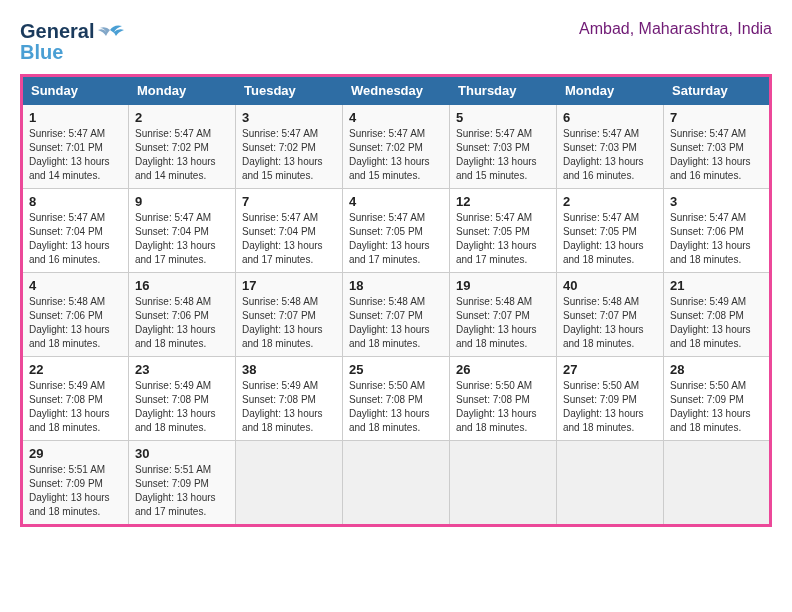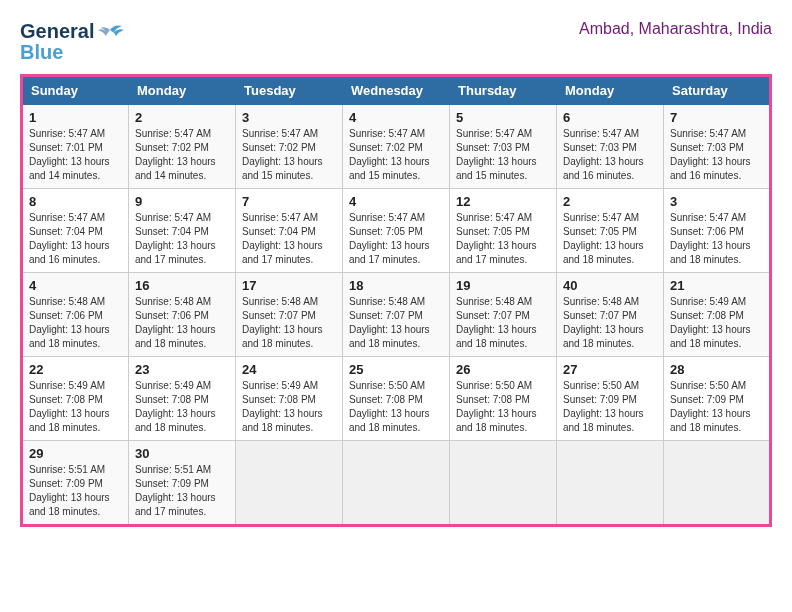--- a/index.html
+++ b/index.html
@@ -212,21 +212,21 @@
       <tr>
         <td>
           <span class="day-num">22</span>
           <div class="day-info">Sunrise: 5:49 AM<br>Sunset: 7:08 PM<br>Daylight: 13 hours and 18 minutes.</div>
         </td>
         <td>
           <span class="day-num">23</span>
           <div class="day-info">Sunrise: 5:49 AM<br>Sunset: 7:08 PM<br>Daylight: 13 hours and 18 minutes.</div>
         </td>
         <td>
-          <span class="day-num">24</span>
+          <span class="day-num">38</span>
           <div class="day-info">Sunrise: 5:49 AM<br>Sunset: 7:08 PM<br>Daylight: 13 hours and 18 minutes.</div>
         </td>
         <td>
           <span class="day-num">25</span>
           <div class="day-info">Sunrise: 5:50 AM<br>Sunset: 7:08 PM<br>Daylight: 13 hours and 18 minutes.</div>
         </td>
         <td>
           <span class="day-num">26</span>
           <div class="day-info">Sunrise: 5:50 AM<br>Sunset: 7:08 PM<br>Daylight: 13 hours and 18 minutes.</div>
         </td>

